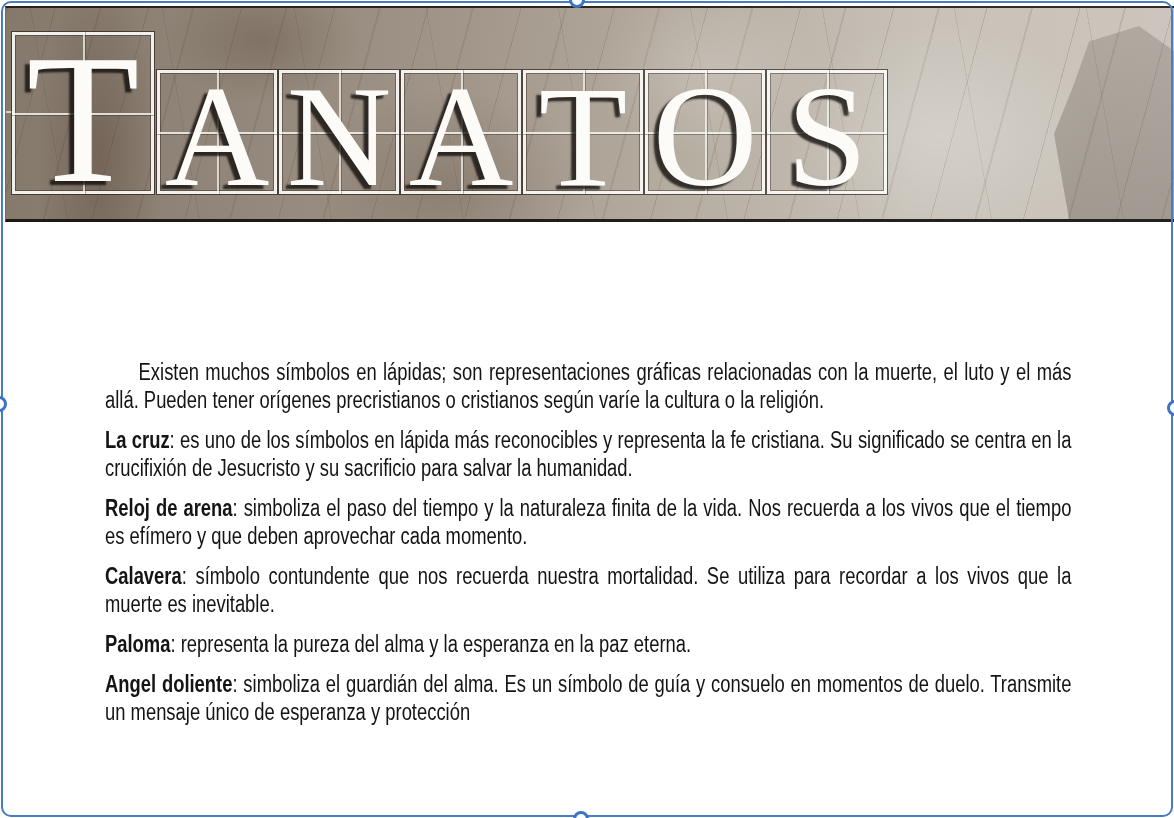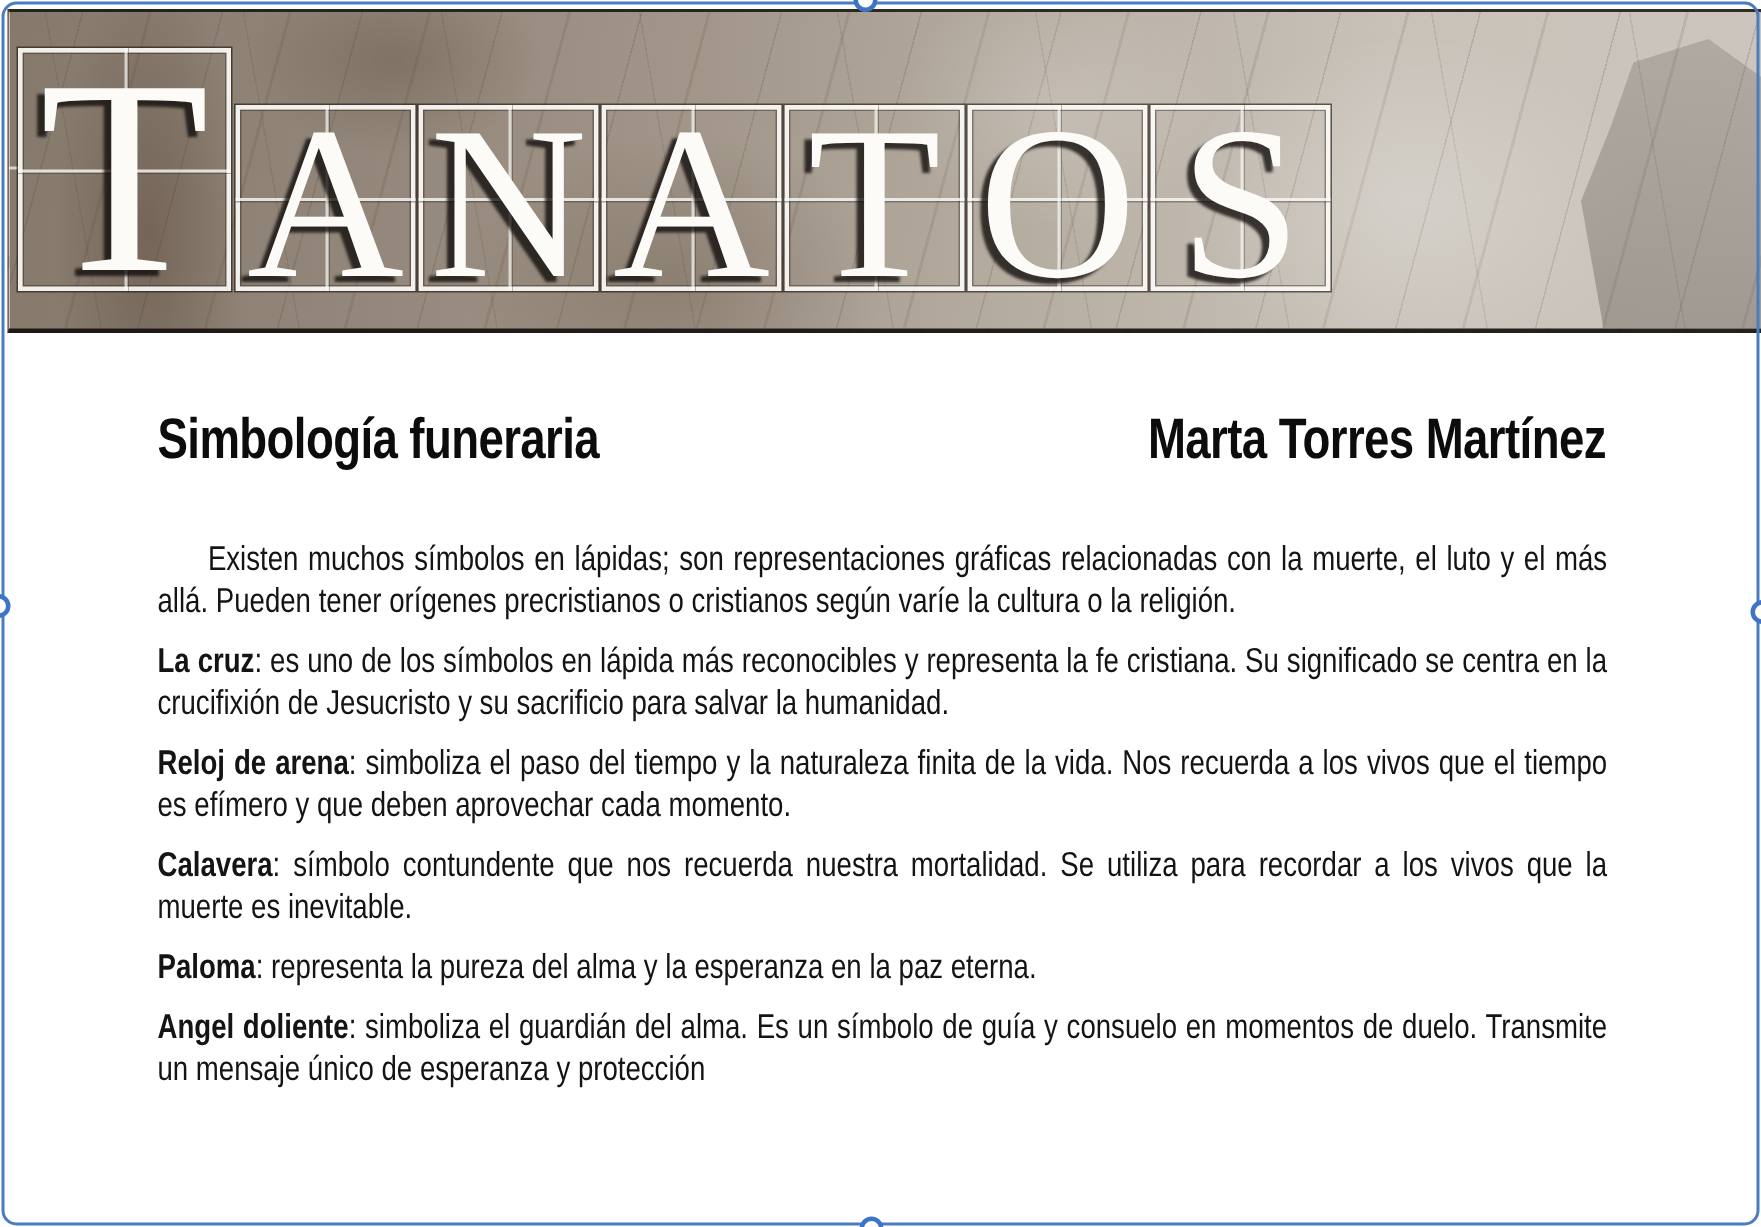--- a/index.html
+++ b/index.html
@@ -123,24 +123,20 @@
       </div>
       <div class="letterbox small">
         <span class="glyph">O</span>
       </div>
       <div class="letterbox small">
         <span class="glyph">S</span>
       </div>
     </div>
   </div>
 
-  <div class="title-row">
-    <div class="doc-title">Simbología funeraria</div>
-    <div class="doc-author">Marta Torres Martínez</div>
-  </div>
 
   <div class="body-copy">
     <p class="indent-first"><span class="term"></span><span>Existen muchos símbolos en lápidas; son representaciones gráficas relacionadas con la muerte, el luto y el más allá. Pueden tener orígenes precristianos o cristianos según varíe la cultura o la religión.</span></p>
     <p><span class="term">La cruz</span><span>: es uno de los símbolos en lápida más reconocibles y representa la fe cristiana. Su significado se centra en la crucifixión de Jesucristo y su sacrificio para salvar la humanidad.</span></p>
     <p><span class="term">Reloj de arena</span><span>: simboliza el paso del tiempo y la naturaleza finita de la vida. Nos recuerda a los vivos que el tiempo es efímero y que deben aprovechar cada momento.</span></p>
     <p><span class="term">Calavera</span><span>: símbolo contundente que nos recuerda nuestra mortalidad. Se utiliza para recordar a los vivos que la muerte es inevitable.</span></p>
     <p><span class="term">Paloma</span><span>: representa la pureza del alma y la esperanza en la paz eterna.</span></p>
     <p><span class="term">Angel doliente</span><span>: simboliza el guardián del alma. Es un símbolo de guía y consuelo en momentos de duelo. Transmite un mensaje único de esperanza y protección</span></p>
   </div>
 

